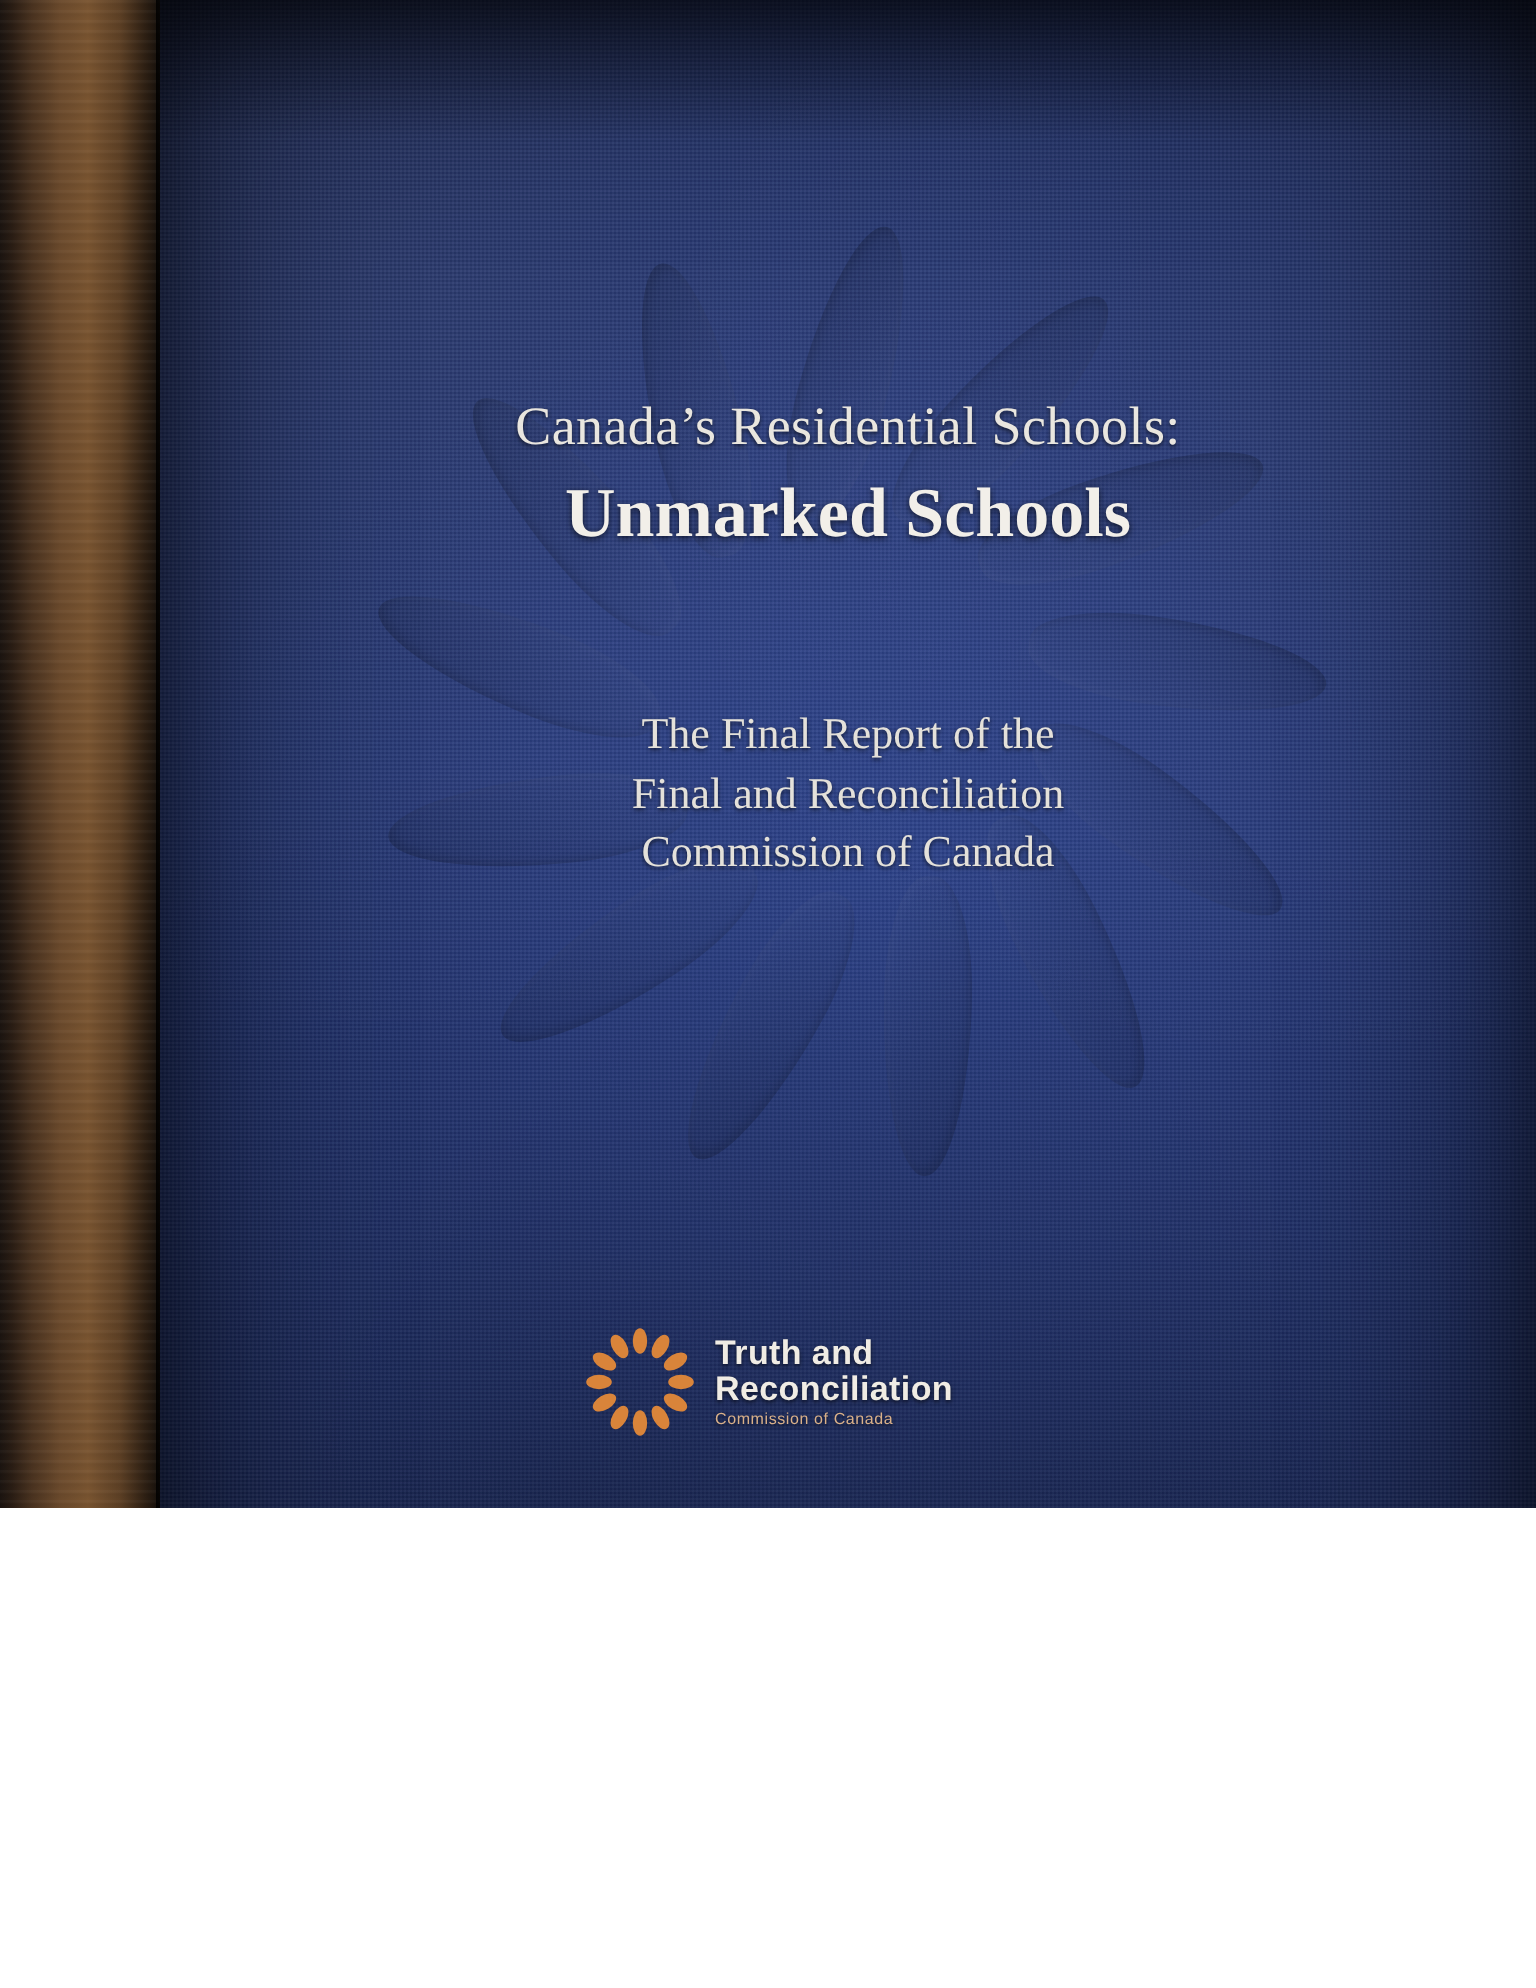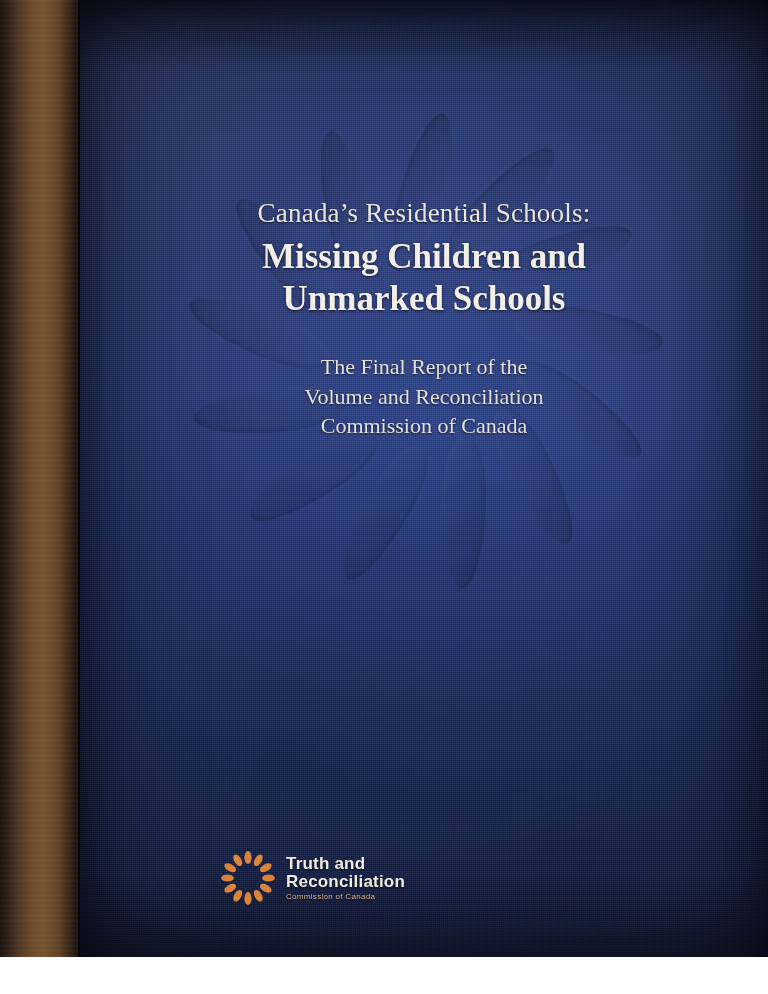--- a/index.html
+++ b/index.html
@@ -10,21 +10,21 @@
   body {
     width: 768px;
     height: 994px;
     overflow: hidden;
     font-family: "Liberation Serif", serif;
   }
 
   #book-cover {
     position: relative;
     width: 768px;
-    height: 957px;
+    height: 754px;
     overflow: hidden;
     background: #404040;
   }
 
   
   .spine {
     position: absolute;
     left: 0;
     top: 0;
     width: 80px;
@@ -196,26 +196,27 @@
     text-align: center;
     color: #e6e3dc;
     font-size: 21px;
     text-shadow: 0 1px 2px rgba(0,0,0,0.6);
   }
 
   
   .logo {
     position: absolute;
     left: 50%;
-    bottom: 48px;
+    bottom: 32px;
     margin-left: -164px;
     width: 328px;
     height: 62px;
     display: flex;
     align-items: center;
+    justify-content: center;
   }
   .logo-mark {
     width: 56px;
     height: 56px;
     position: relative;
     flex: 0 0 auto;
     margin-right: 10px;
   }
   .logo-text {
     color: #f0ece4;
@@ -270,27 +271,26 @@
         <div class="feather" style="transform: translate(-77.1px, -147px) rotate(347.308deg);"></div>
       </div>
 
     <div class="vignette"></div>
     <div class="top-shade"></div>
     <div class="bottom-shade"></div>
   </div>
 
   <div class="title-block">
     <div class="title-line1">Canada’s Residential Schools:</div>
-    <div class="title-main">Missing Children and</div>
     <div class="title-main">Unmarked Schools</div>
   </div>
 
   <div class="subtitle">
     <div>The Final Report of the</div>
-    <div>Volume and Reconciliation</div>
+    <div>Final and Reconciliation</div>
     <div>Commission of Canada</div>
   </div>
 
 
   <div class="logo">
     <div class="logo-mark">
       <svg viewBox="0 0 56 56" width="56" height="56" aria-hidden="true">
         <g fill="#d9843a">
           <g transform="rotate(0 28 28)">
               <ellipse cx="28" cy="7.5" rx="3.6" ry="6.4"></ellipse>

